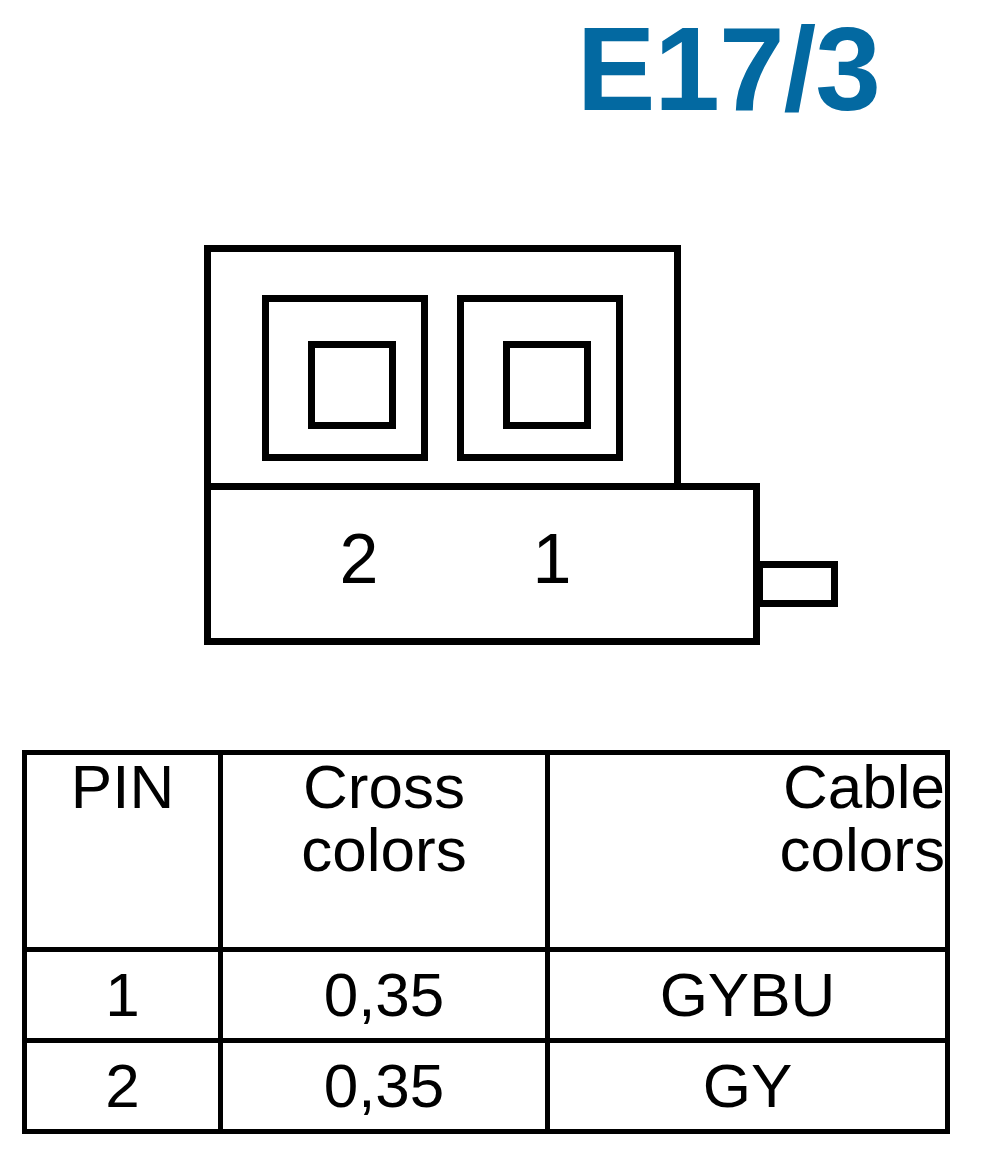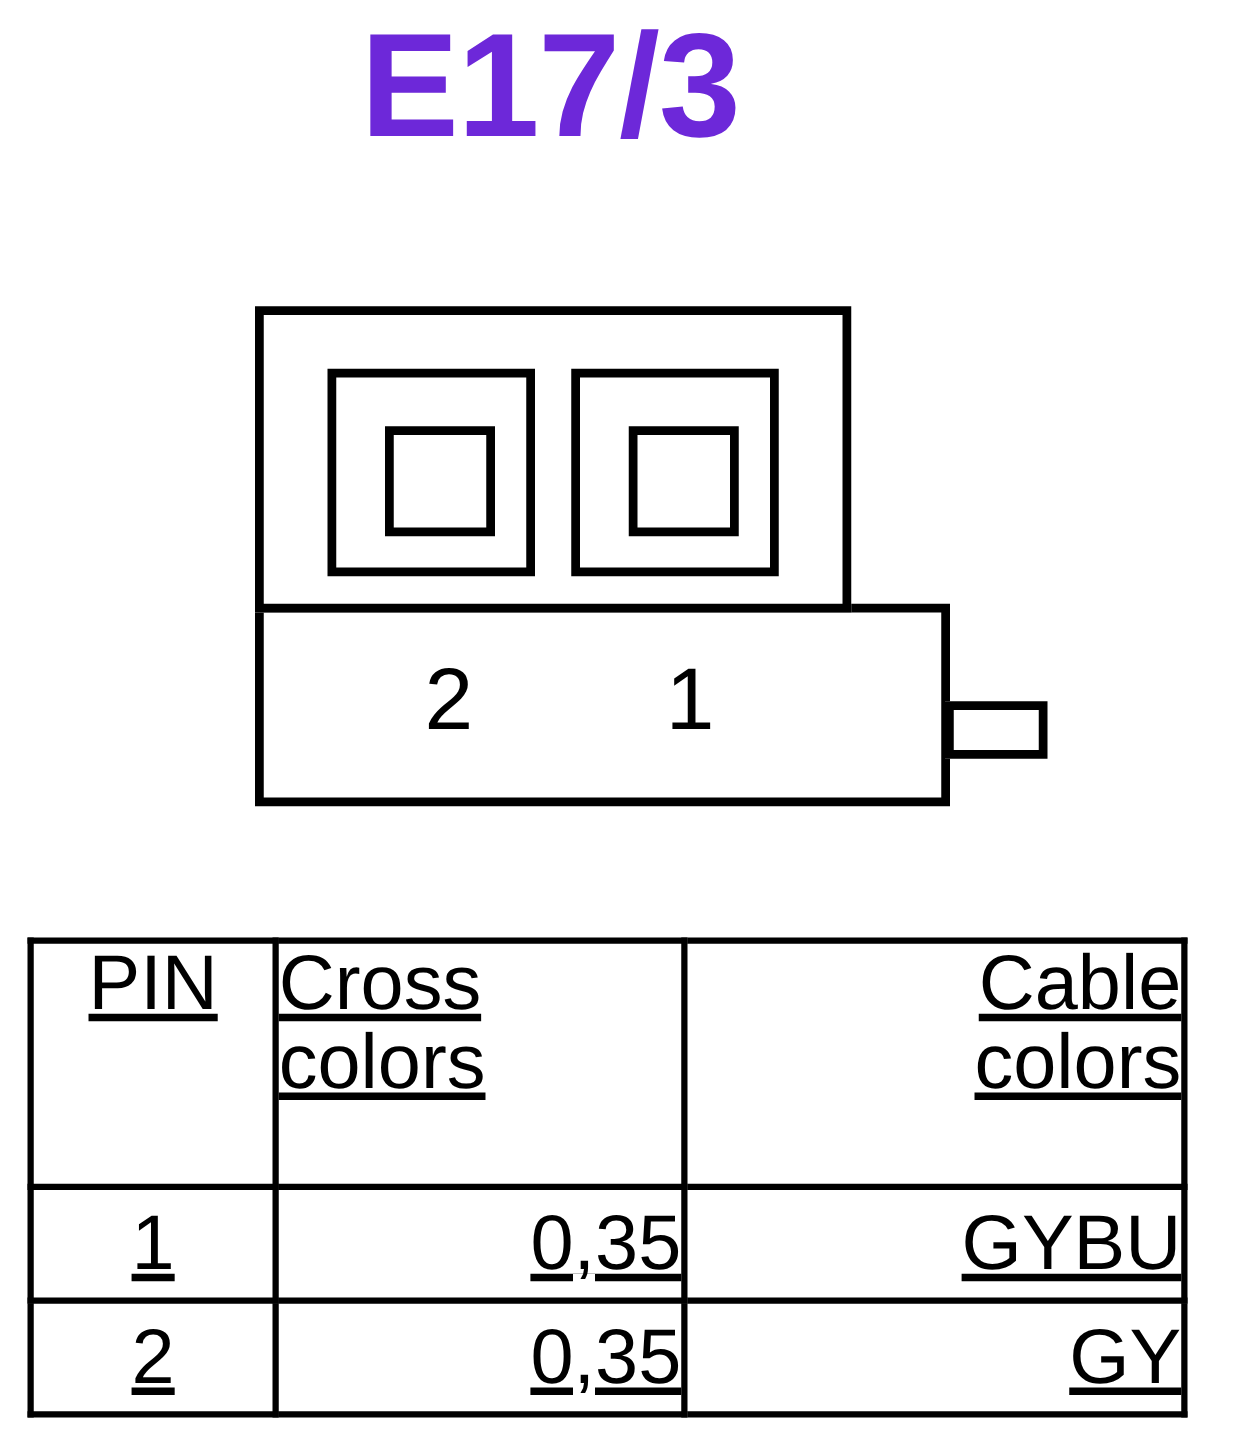--- a/index.html
+++ b/index.html
@@ -16,27 +16,27 @@
     font-family: "Liberation Sans", sans-serif;
     color: #000000;
   }
 
   
   .title {
     position: absolute;
     left: 0;
     top: 10px;
     width: 880px;
-    text-align: center;
+    text-align: right;
     font-family: "Liberation Sans", sans-serif;
     font-weight: bold;
     font-size: 118px;
     line-height: 1.0;
     letter-spacing: -1px;
-    color: #6d28d9;
+    color: #0369a1;
     white-space: nowrap;
   }
 
   
   .connector {
     position: absolute;
     left: 0;
     top: 0;
     width: 992px;
     height: 700px;
@@ -129,54 +129,53 @@
   }
   .pin-table td, .pin-table th {
     border: 5px solid #000000;
     padding: 0;
     font-family: "Liberation Sans", sans-serif;
     font-weight: normal;
     font-size: 62px;
     line-height: 1.02;
     color: #000000;
     background: #ffffff;
-    text-decoration: underline;
   }
   .col-pin    { width: 196px; }
   .col-cross  { width: 327px; }
   .col-color  { width: 400px; }
 
   
   .pin-table thead th {
     height: 192px;
     vertical-align: top;
   }
   .th-pin {
     text-align: center;
     padding-top: 6px;
   }
   .th-cross {
-    text-align: left;
+    text-align: center;
     padding-top: 6px;
   }
   .th-color {
     text-align: right;
     padding-left: 74px;
     padding-top: 6px;
   }
   .th-line { display: block; }
 
   
   .pin-table tbody td {
     height: 86px;
     vertical-align: middle;
   }
   .td-pin   { text-align: center; }
-  .td-cross { text-align: right; padding-left: 28px; }
-  .td-color { text-align: right; padding-left: 28px; }
+  .td-cross { text-align: center; padding-left: 28px; }
+  .td-color { text-align: center; padding-left: 28px; }
 </style>
 </head>
 <body>
 
 <div class="title">E17/3</div>
 
 <div class="connector">
 
   <div class="conn-lower">
     <span class="pin-num p2">2</span>

